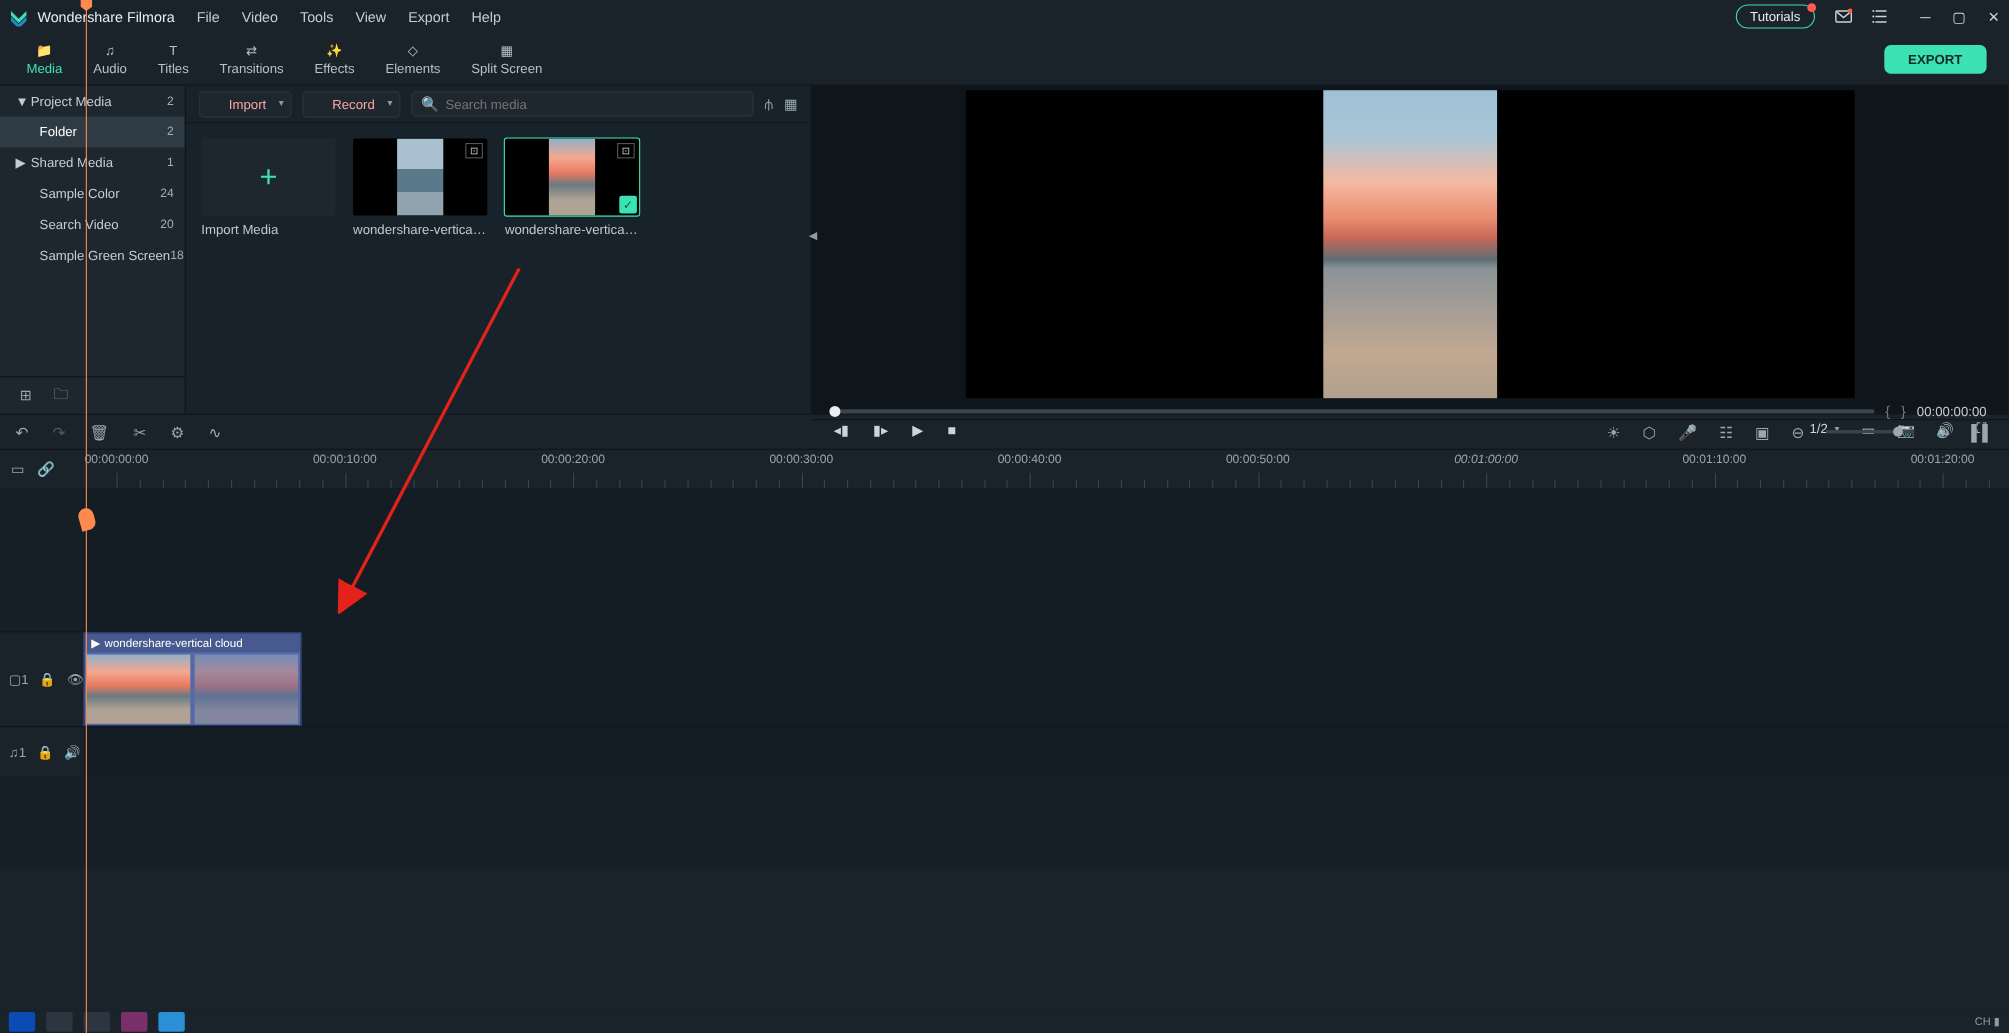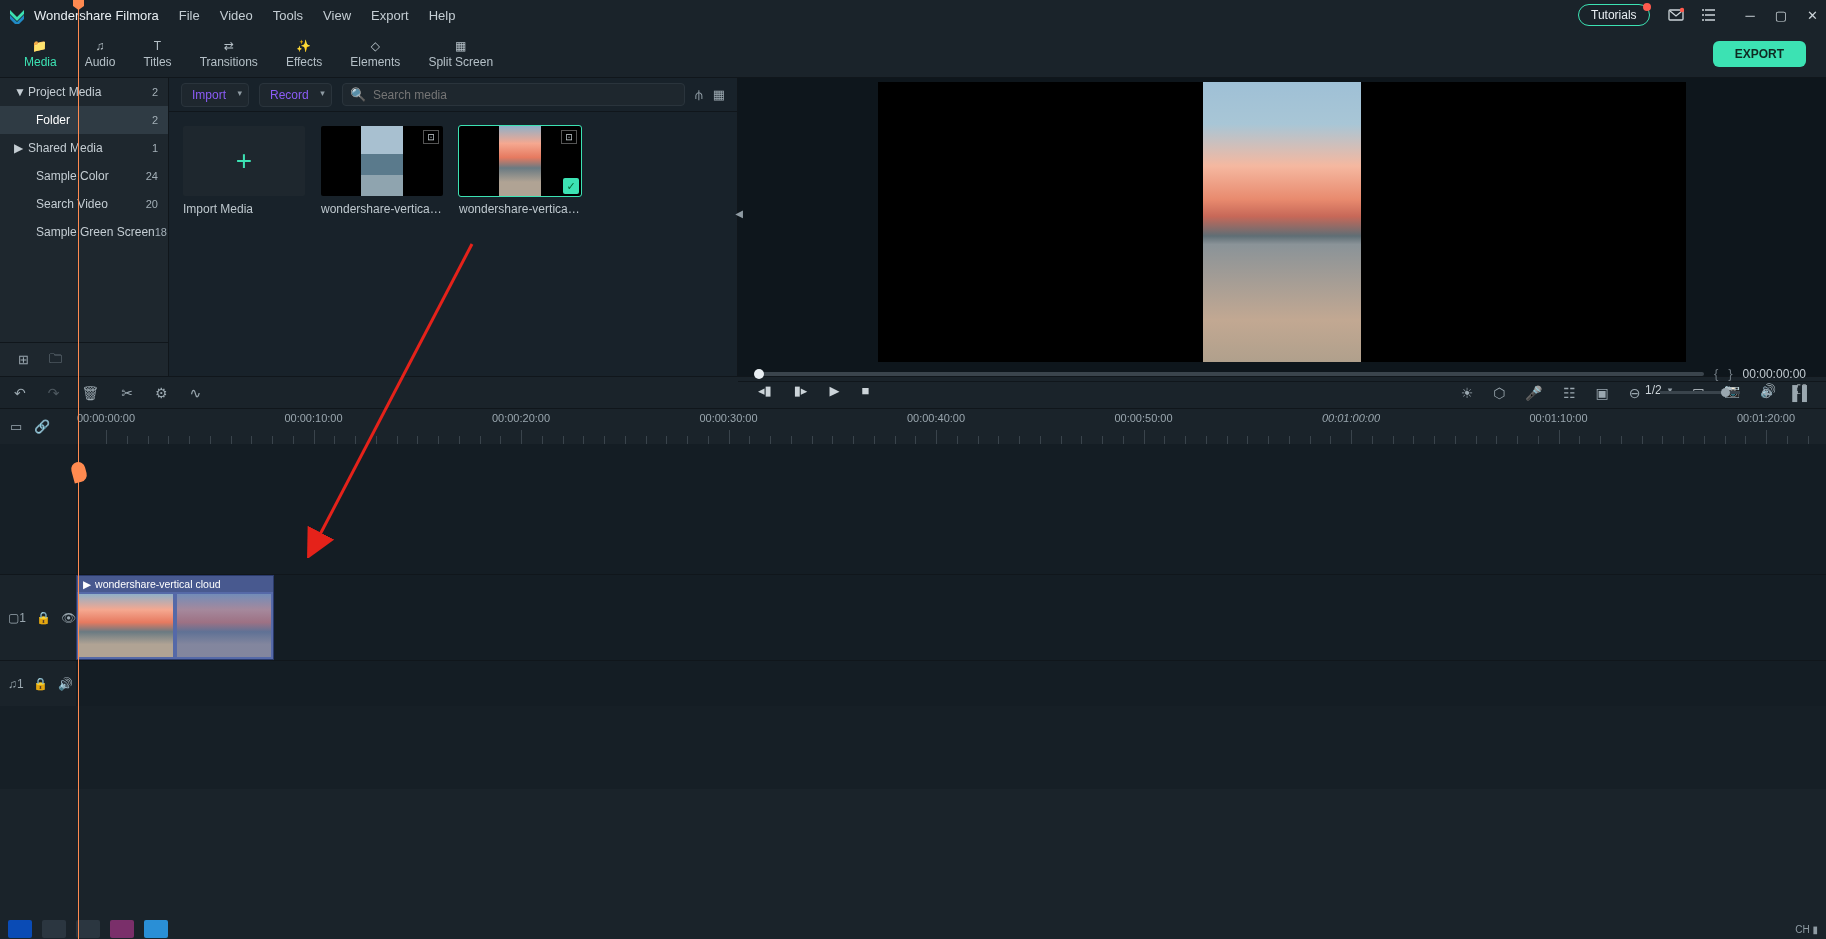--- a/index.html
+++ b/index.html
@@ -24,21 +24,21 @@
 .side-item { display:flex; align-items:center; padding:6px 10px 6px 14px; font-size:12px; color:#c4cdd3; cursor:pointer; height:28px; white-space:nowrap; }
 .side-item .caret { width:14px; display:inline-block; }
 .side-item .lbl { flex:1; }
 .side-item .cnt { color:#a3afb7; font-size:11px; }
 .side-item.sub { padding-left:36px; }
 .side-item.sel { background:#2f3b44; color:#fff; }
 .side-foot { margin-top:auto; height:34px; border-top:1px solid #10161b; display:flex; align-items:center; gap:20px; padding-left:18px; }
 .side-foot span { color:#9aa7af; cursor:pointer; }
 .media-panel { flex:1; background:#18222a; border-left:1px solid #10161b; border-right:1px solid #10161b; display:flex; flex-direction:column; max-width:570px; position:relative; }
 .media-toolbar { height:34px; display:flex; align-items:center; gap:10px; padding:0 12px; border-bottom:1px solid #10161b; }
-.dd { background:#1e272e; border:1px solid #2a343c; color:#8b5cf6; font-size:12px; padding:4px 22px 4px 10px; border-radius:4px; position:relative; cursor:pointer; }
+.dd { background:#1e272e; border:1px solid #2a343c; color:#fca5a5; font-size:12px; padding:4px 22px 4px 26px; border-radius:4px; position:relative; cursor:pointer; }
 .dd::after { content:"▾"; position:absolute; right:6px; top:4px; font-size:9px; color:#8f9ba3; }
 .search-wrap { flex:1; display:flex; align-items:center; background:#1e272e; border:1px solid #2a343c; border-radius:4px; padding:3px 8px; gap:6px; }
 .search-wrap input { background:transparent; border:none; outline:none; color:#ccd4d9; font-size:12px; width:100%; }
 .mt-icon { color:#9aa7af; cursor:pointer; }
 .media-grid { flex:1; padding:14px; display:flex; gap:16px; align-items:flex-start; }
 .media-card { width:122px; }
 .thumb { width:122px; height:70px; background:#000; border-radius:2px; position:relative; display:flex; align-items:center; justify-content:center; overflow:hidden; }
 .thumb.import { background:#1e272e; }
 .plus { color:#3ce2b3; font-size:28px; font-weight:300; }
 .vert-img { width:42px; height:70px; background:linear-gradient(#a8c0d0 0%, #a8c0d0 40%, #5a7a8c 40%, #5a7a8c 70%, #8fa4af 70%); }

